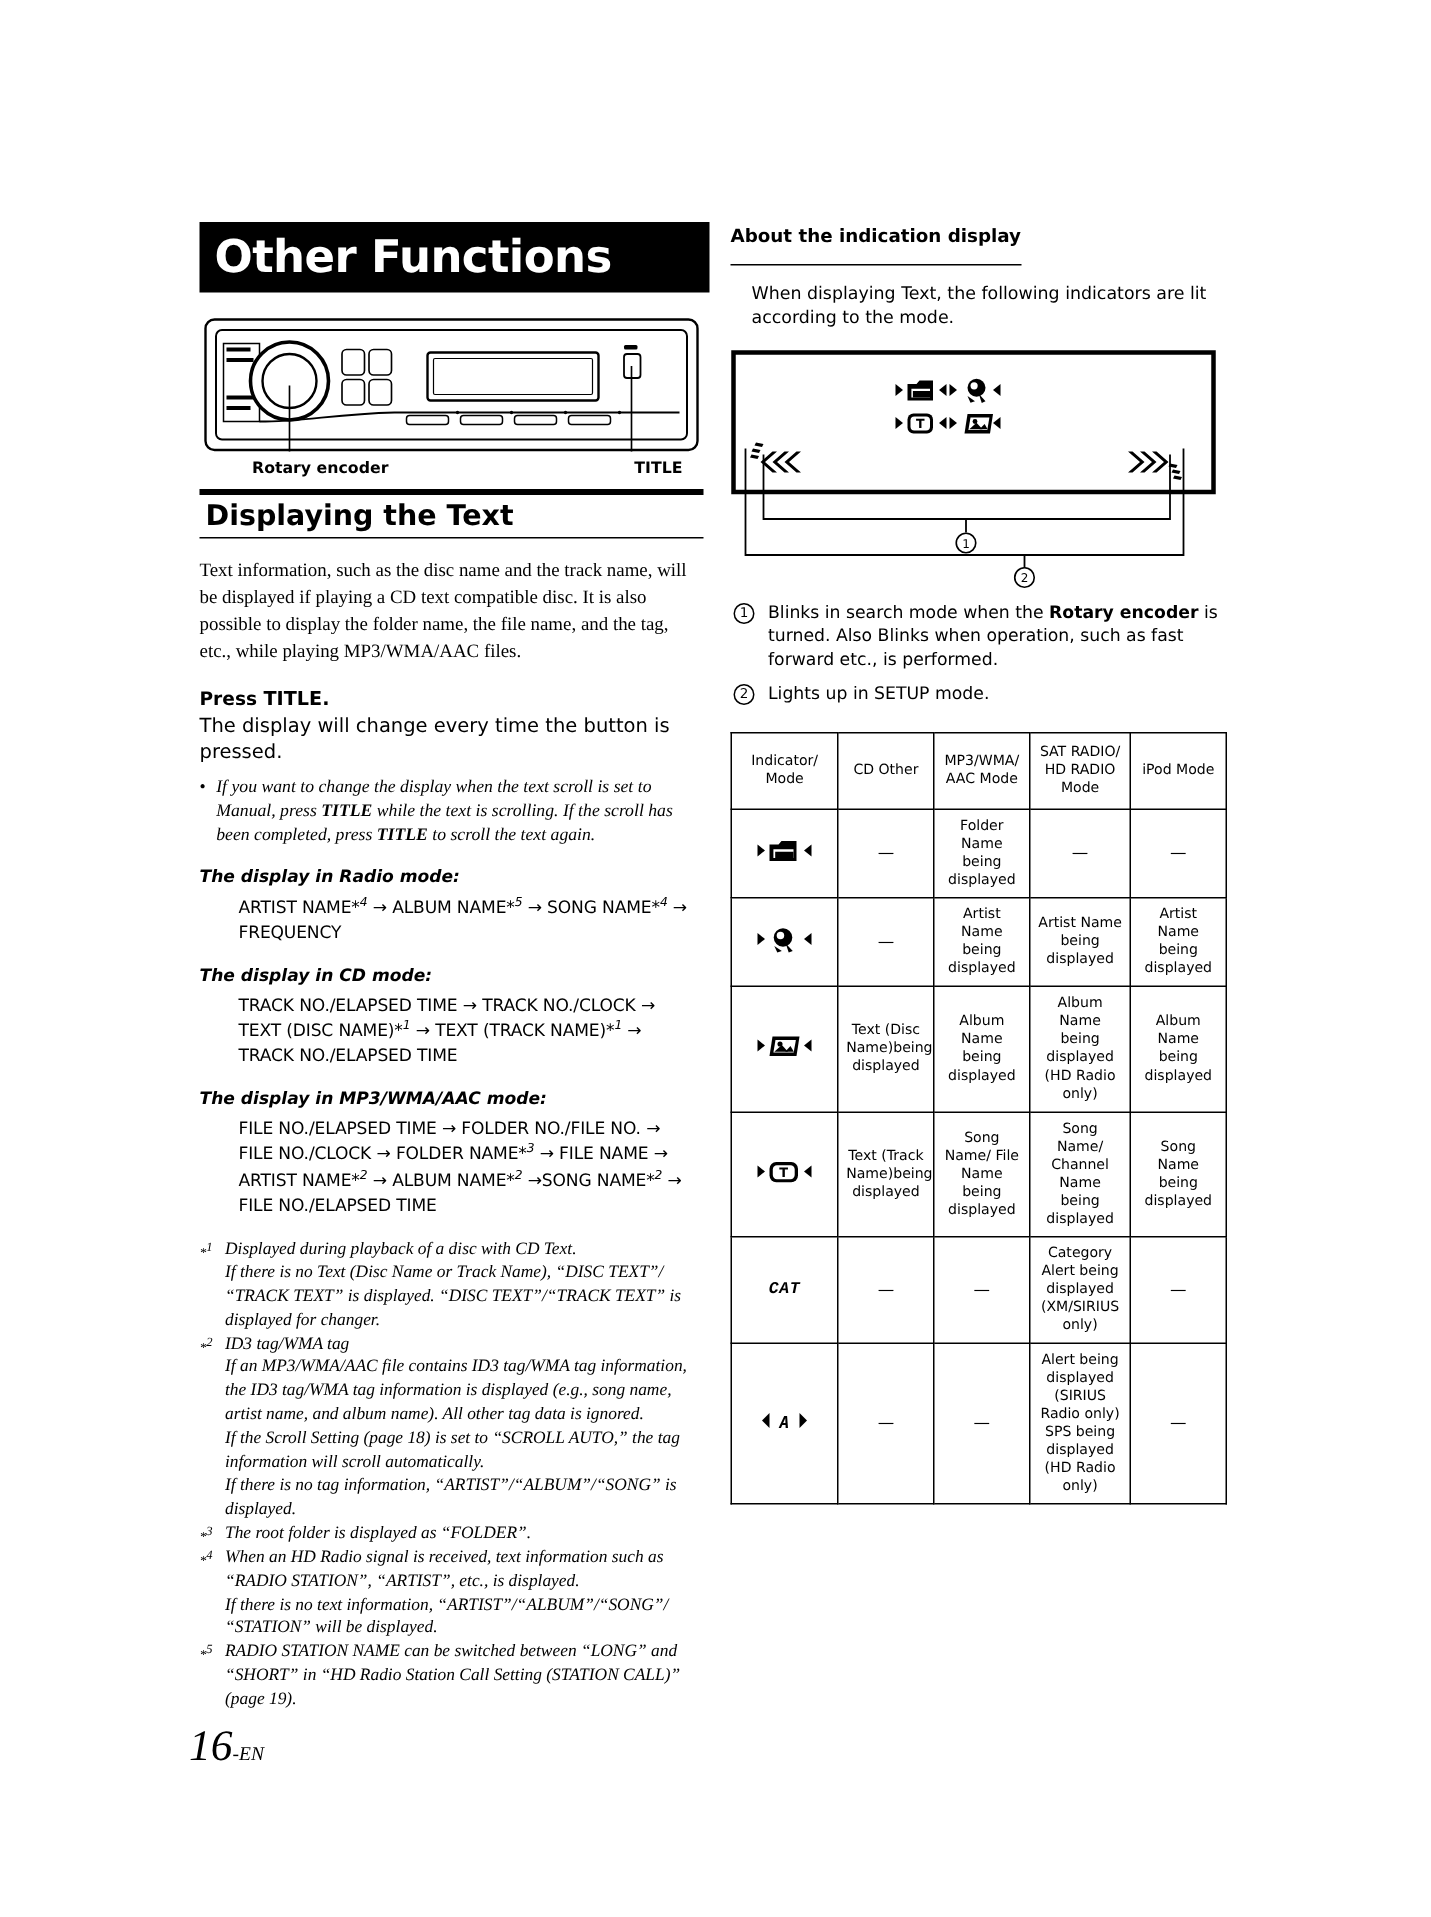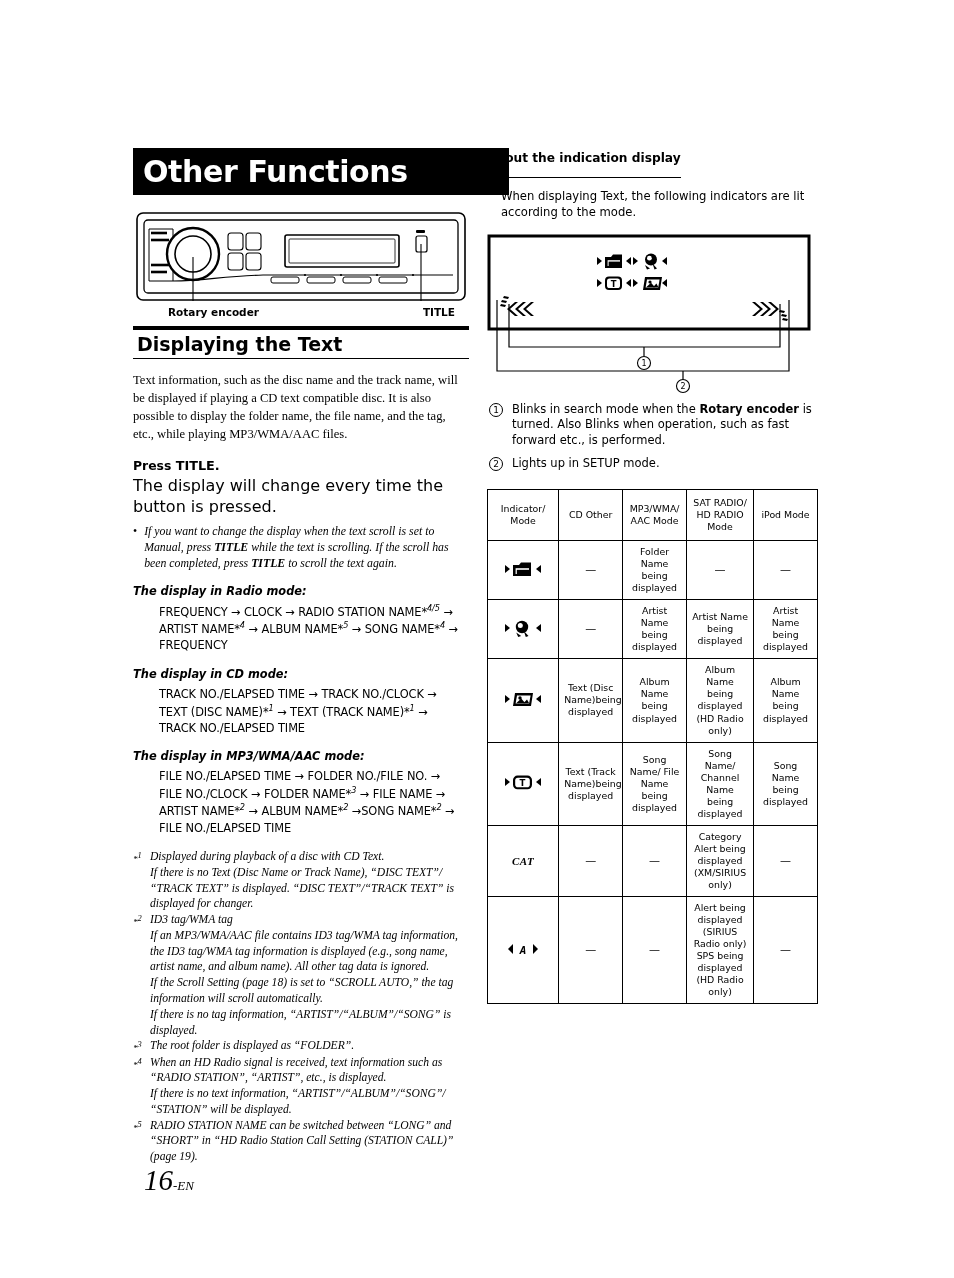--- a/index.html
+++ b/index.html
@@ -15,21 +15,21 @@
   }
   .page { position:absolute; inset:0; }
 
   
   .col-left  { position:absolute; left:133px; top:148px; width:336px; }
   .col-right { position:absolute; left:487px; top:148px; width:334px; }
 
   
   .chapter-banner{
     background:#000; color:#fff;
-    height:47px; width:376px;
+    height:47px; width:340px;
     display:flex; align-items:center;
     padding-left:10px;
     font-family:"DejaVu Sans", sans-serif;
     font-weight:bold;
     font-size:30px;
     letter-spacing:-0.4px;
   }
 
   
   .unit-wrap{ position:relative; width:336px; height:95px; margin-top:14px;}
@@ -60,21 +60,21 @@
   }
 
   .press-line{
     font-family:"DejaVu Sans", sans-serif;
     font-weight:bold; font-size:12.4px;
     margin-top:14px;
   }
   .press-line .kw{ font-size:12.8px; }
   .sans-note{
     font-family:"DejaVu Sans", sans-serif;
-    font-size:16px; line-height:1.35;
+    font-size:13px; line-height:1.35;
     margin-top:2px;
   }
 
   .bullet-italic{
     display:flex; gap:7px;
     font-family:"Liberation Serif", serif;
     font-style:italic; font-size:11.8px; line-height:1.36;
     margin-top:5px;
   }
   .bullet-italic .dot{ font-style:normal; }
@@ -172,33 +172,32 @@
     vertical-align:middle;
   }
   td.dash{ text-align:center; vertical-align:middle; font-size:11px; }
   col.c1{ width:69px; }
   col.c2{ width:62px; }
   col.c3{ width:62px; }
   col.c4{ width:65px; }
   col.c5{ width:62px; }
 
   .lcd-word{
-    font-family:Liberation Serif, serif;
+    font-family:Liberation Mono, monospace;
     font-weight:bold;
     font-style:italic;
     font-size:11px;
     letter-spacing:0.4px;
   }
 
   
   .pageno{
-    position:absolute; left:144px; top:1148px;
+    position:absolute; left:126px; top:1148px;
     font-family:"Liberation Serif", serif;
     font-style:italic;
-    margin-top:16px;
   }
   .pageno .num{ font-size:29px; }
   .pageno .en{ font-size:13px; font-variant:small-caps; }
 </style>
 </head>
 <body>
 
 <div class="page">
 
   <div class="col-left">
@@ -262,21 +261,20 @@
     <div class="sans-note">The display will change every time the button is pressed.</div>
 
     <div class="bullet-italic">
       <span class="dot">•</span>
       <span><span>If you want to change the display when the text scroll is set to Manual, press </span><b>TITLE</b><span> while the text is scrolling. If the scroll has been completed, press </span><b>TITLE</b><span> to scroll the text again.</span></span>
     </div>
 
     <div>
       <div class="mode-head">The display in Radio mode:</div>
       <div class="flow">
-        <div>FREQUENCY → CLOCK → RADIO STATION NAME*<sup>4/5</sup> →</div>
         <div>ARTIST NAME*<sup>4</sup> → ALBUM NAME*<sup>5</sup> → SONG NAME*<sup>4</sup> →</div>
         <div>FREQUENCY</div>
       </div>
     </div>
 
     <div>
       <div class="mode-head">The display in CD mode:</div>
       <div class="flow">
         <div>TRACK NO./ELAPSED TIME → TRACK NO./CLOCK →</div>
         <div>TEXT (DISC NAME)*<sup>1</sup> → TEXT (TRACK NAME)*<sup>1</sup> →</div>

